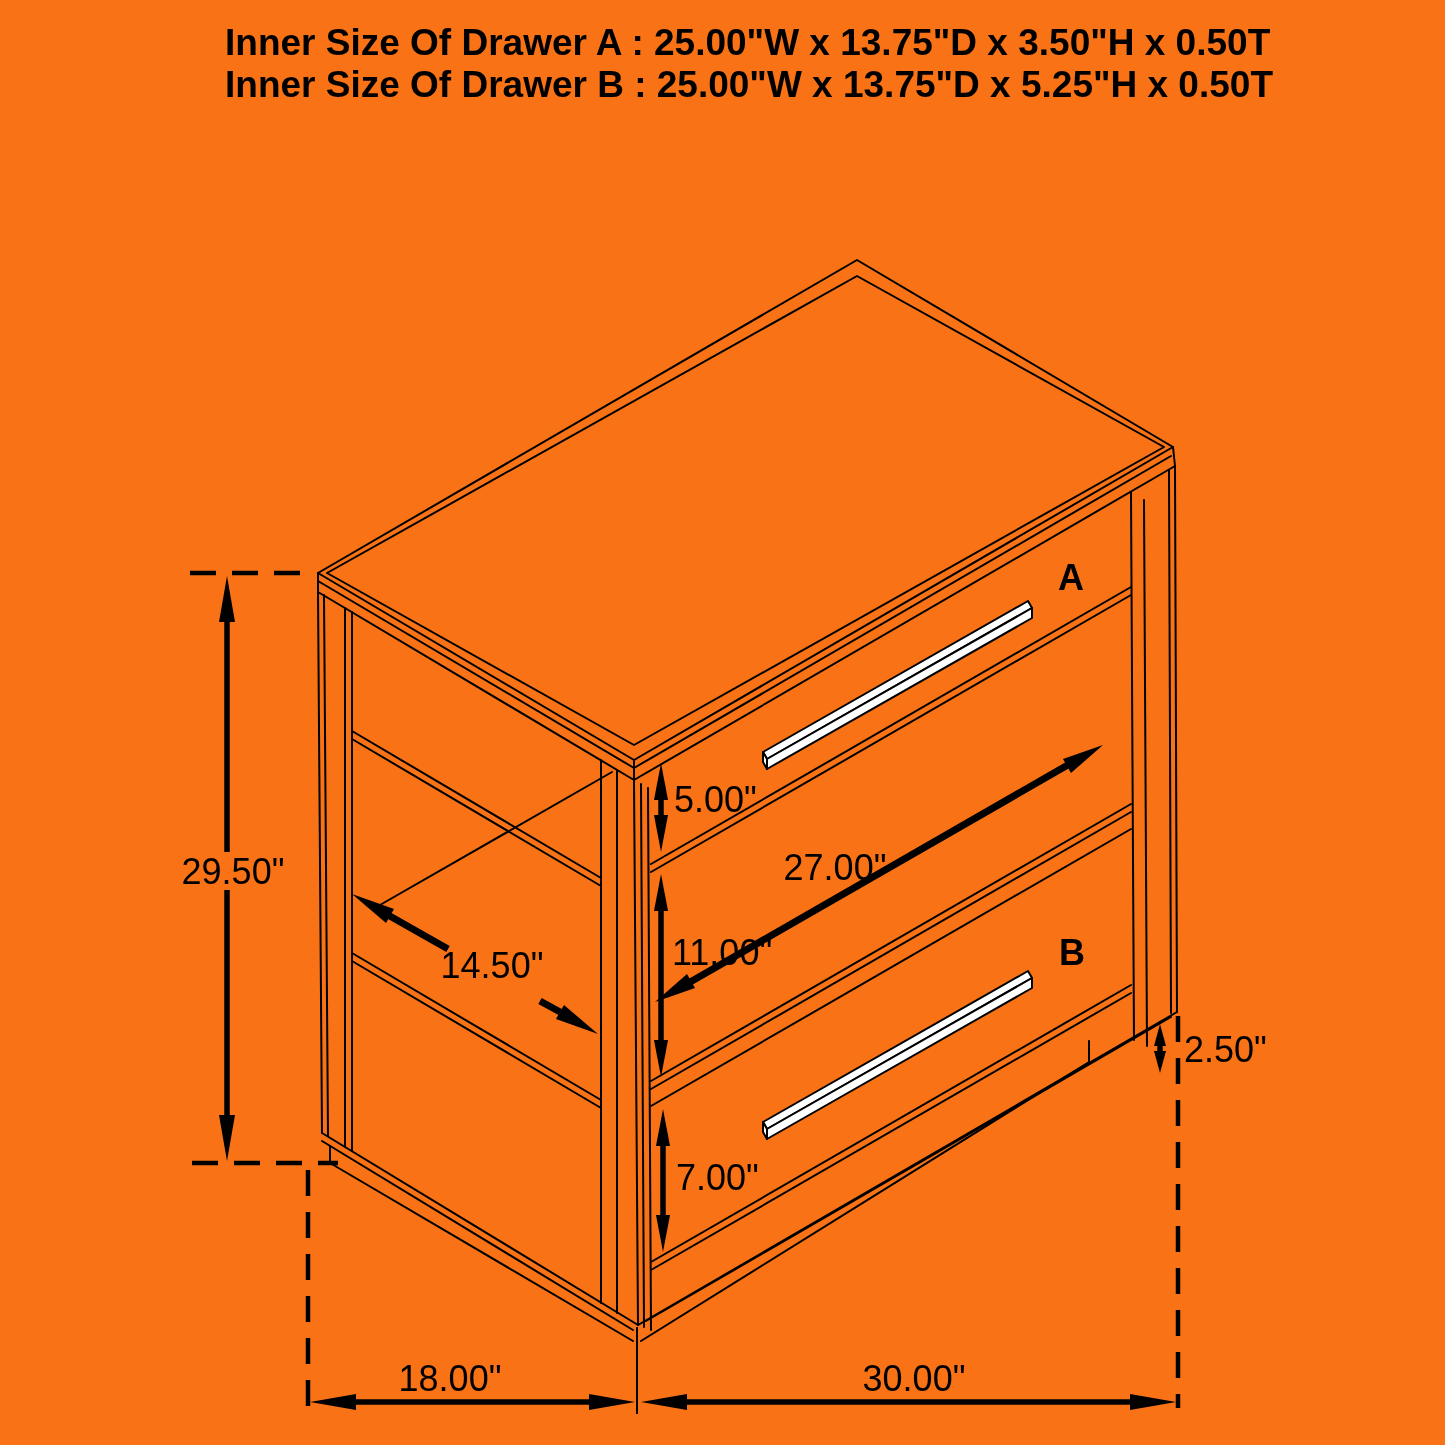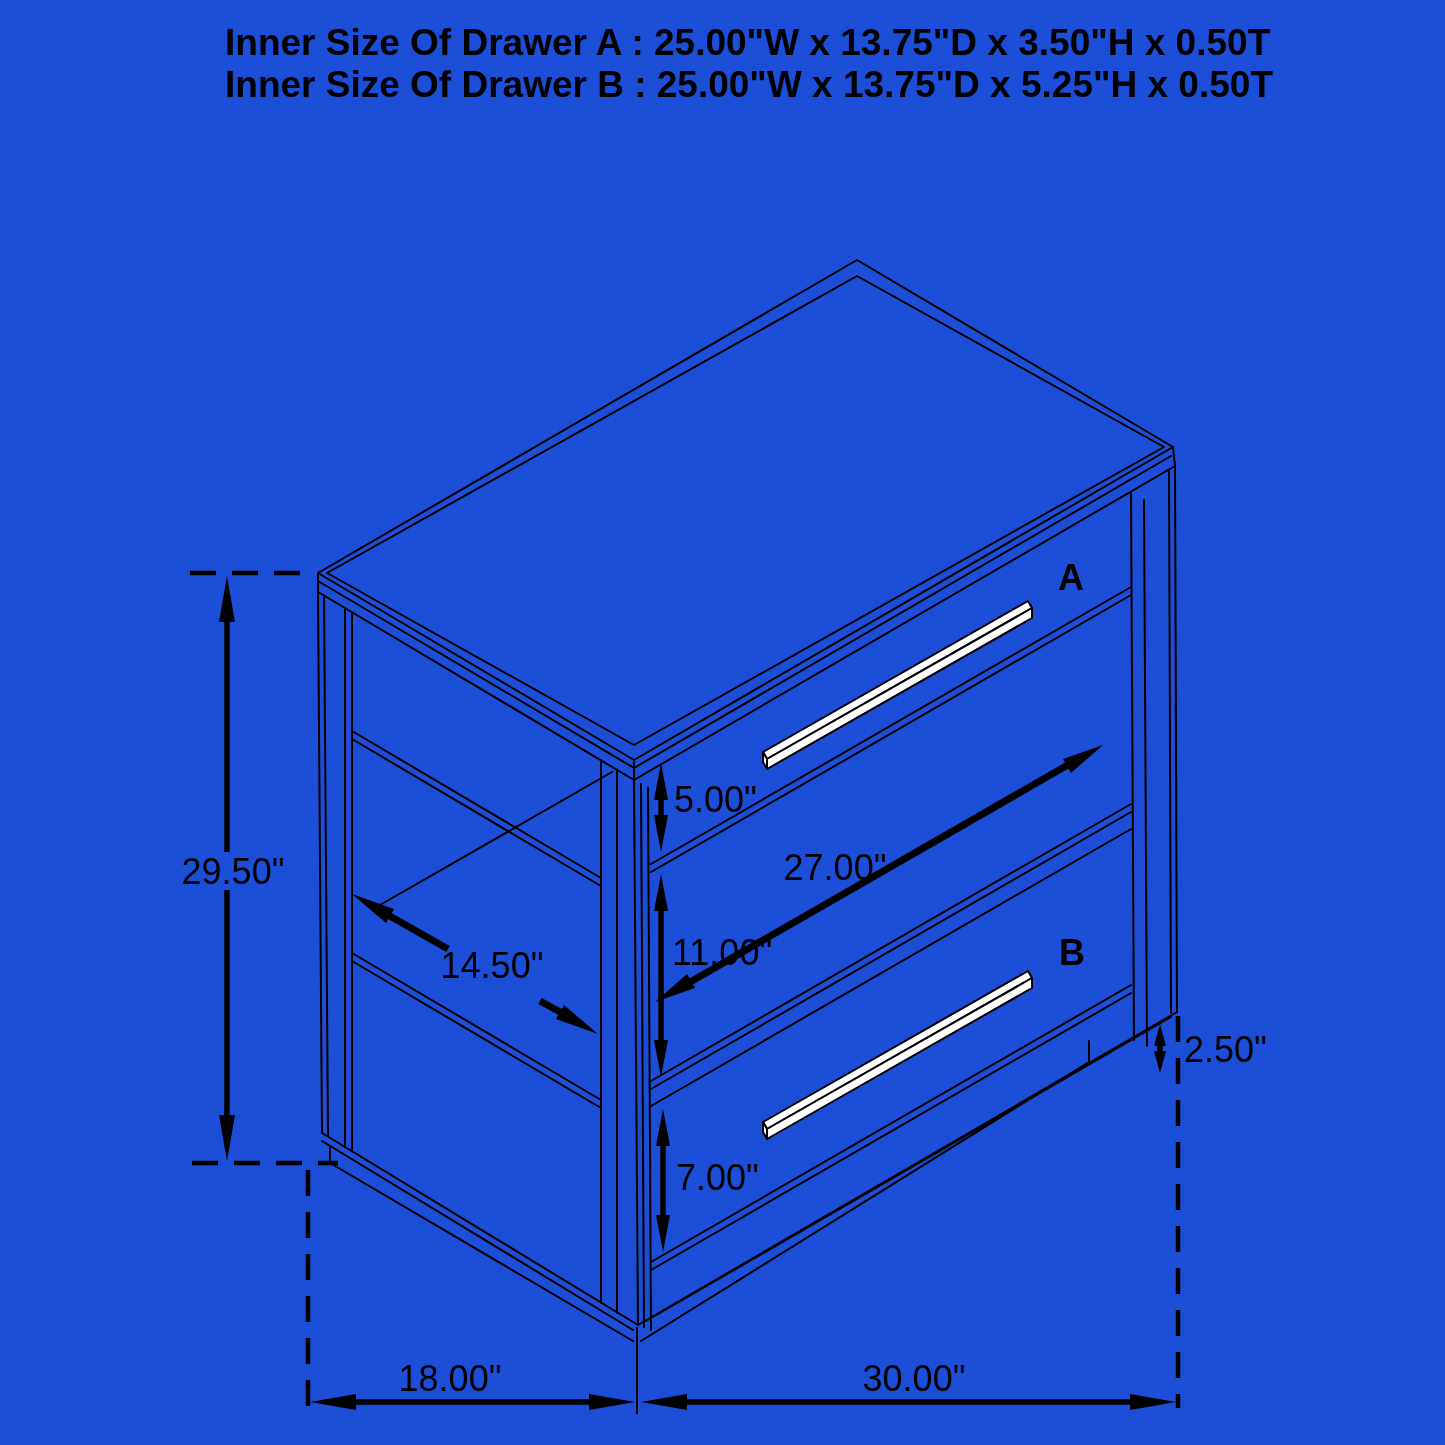--- a/index.html
+++ b/index.html
@@ -1,16 +1,16 @@
 <!DOCTYPE html>
 <html><head>
 <meta charset="utf-8">
 <style>
   html,body{margin:0;padding:0;background:#ffffff;}
-  .stage{width:1445px;height:1445px;position:relative;background:#1d4ed8;overflow:hidden;}
+  .stage{width:1445px;height:1445px;position:relative;background:#f97316;overflow:hidden;}
   svg{display:block;}
   text{font-family:"Liberation Sans", sans-serif;fill:#000;}
   .title{font-size:37px;font-weight:bold;}
   .dimtxt{font-size:36px;}
   .lbl{font-size:36px;font-weight:bold;}
   .ln{stroke:#000;stroke-width:2;fill:none;stroke-linejoin:round;stroke-linecap:round;}
   .thick{stroke:#000;stroke-width:5.5;fill:none;stroke-linecap:butt;}
   .thick7{stroke:#000;stroke-width:7;fill:none;}
   .dash{stroke:#000;stroke-width:4.5;fill:none;stroke-dasharray:26 16;}
   .thin{stroke:#000;stroke-width:2;fill:none;}

